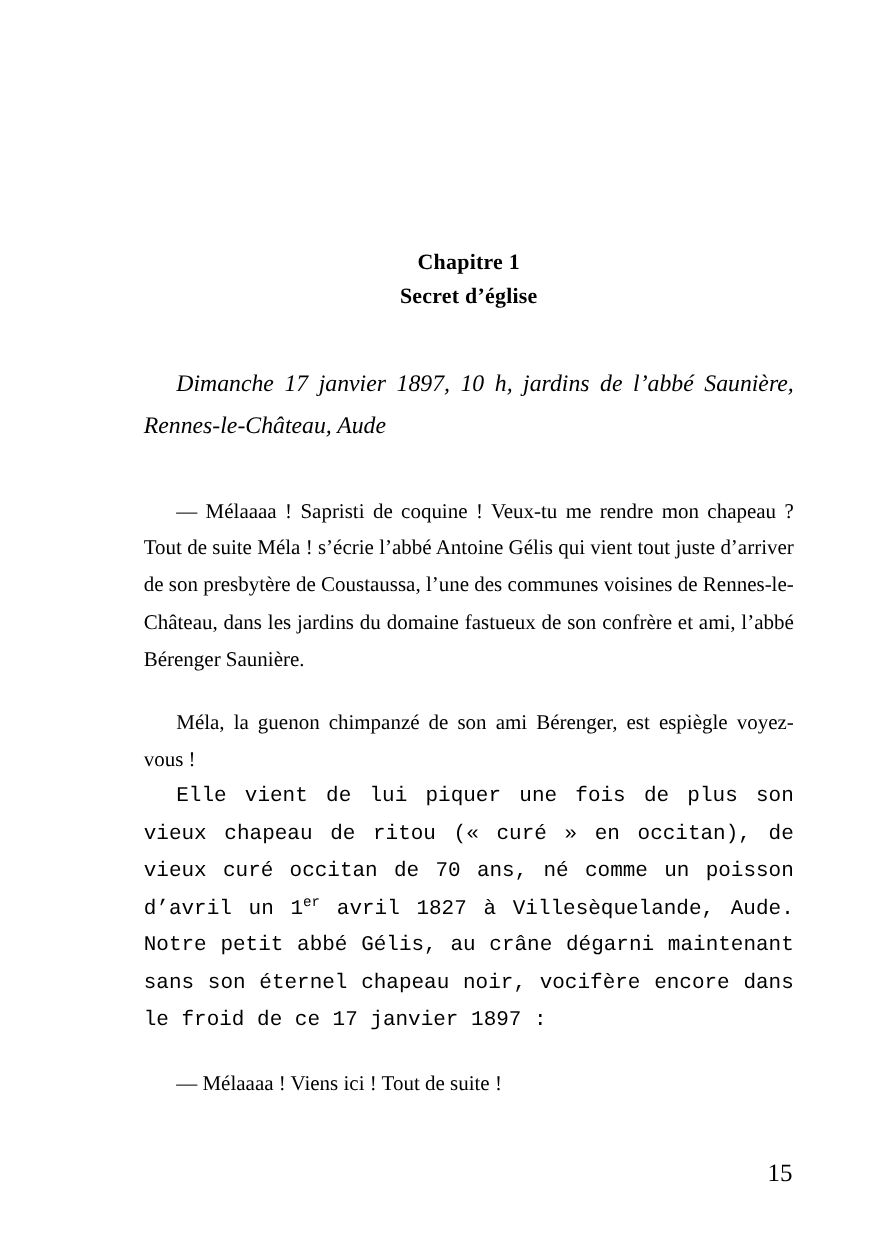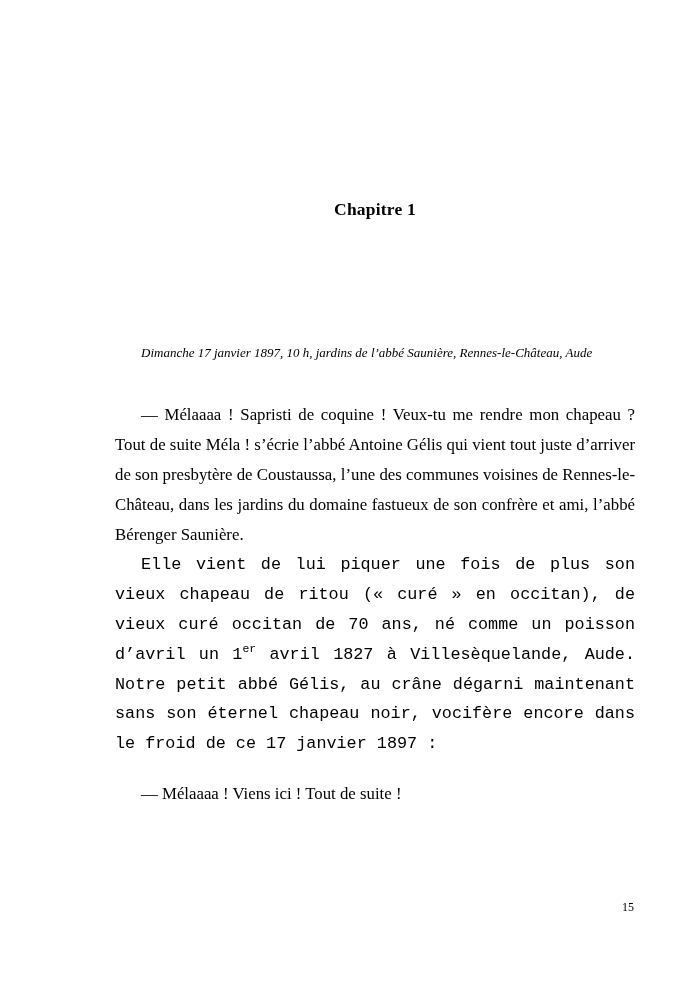--- a/index.html
+++ b/index.html
@@ -33,23 +33,23 @@
     text-align: center;
     font-weight: bold;
     font-size: 17.5px;
     line-height: 1.55;
     letter-spacing: 0.2px;
   }
   .chapter-heading .line {
     display: block;
   }
   .scene-setting {
-    margin-top: 119px;
+    margin-top: 42px;
     font-style: italic;
-    font-size: 13px;
+    font-size: 19px;
     line-height: 1.72;
     text-align: justify;
     text-indent: 26px;
     hyphens: none;
   }
   p.body-par {
     margin: 0;
     font-size: 16.8px;
     line-height: 1.78;
     text-align: justify;
@@ -67,40 +67,42 @@
     margin-top: 20px;
   }
   sup {
     font-size: 0.68em;
     vertical-align: super;
     line-height: 0;
   }
   .page-number {
     position: absolute;
     right: 66px;
-    top: 900px;
-    font-size: 12px;
+    top: 928px;
+    font-size: 20px;
     text-align: right;
   }
 </style>
 </head>
 <body>
 
 <div class="page">
 
   <div class="content">
 
     <div class="chapter-heading">
       <span class="line">Chapitre 1</span>
+      <span class="line">Secret d’église</span>
     </div>
 
     <div class="scene-setting">Dimanche 17 janvier 1897, 10 h, jardins de l’abbé Saunière, Rennes-le-Château, Aude</div>
 
     <p class="body-par gap-large">— Mélaaaa ! Sapristi de coquine ! Veux-tu me rendre mon chapeau ? Tout de suite Méla ! s’écrie l’abbé Antoine Gélis qui vient tout juste d’arriver de son presbytère de Coustaussa, l’une des communes voisines de Rennes-le-Château, dans les jardins du domaine fastueux de son confrère et ami, l’abbé Bérenger Saunière.</p>
 
+    <p class="body-par gap-medium">Méla, la guenon chimpanzé de son ami Bérenger, est espiègle voyez-vous !</p>
 
     <p class="body-par gap-none"><span>Elle vient de lui piquer une fois de plus son vieux chapeau de ritou (« curé » en occitan), de vieux curé occitan de 70 ans, né comme un poisson d’avril un 1</span><sup>er</sup><span> avril 1827 à Villesèquelande, Aude. Notre petit abbé Gélis, au crâne dégarni maintenant sans son éternel chapeau noir, vocifère encore dans le froid de ce 17 janvier 1897 :</span></p>
 
     <p class="body-par gap-medium">— Mélaaaa ! Viens ici ! Tout de suite !</p>
 
   </div>
 
   <div class="page-number">15</div>
 
 </div>

